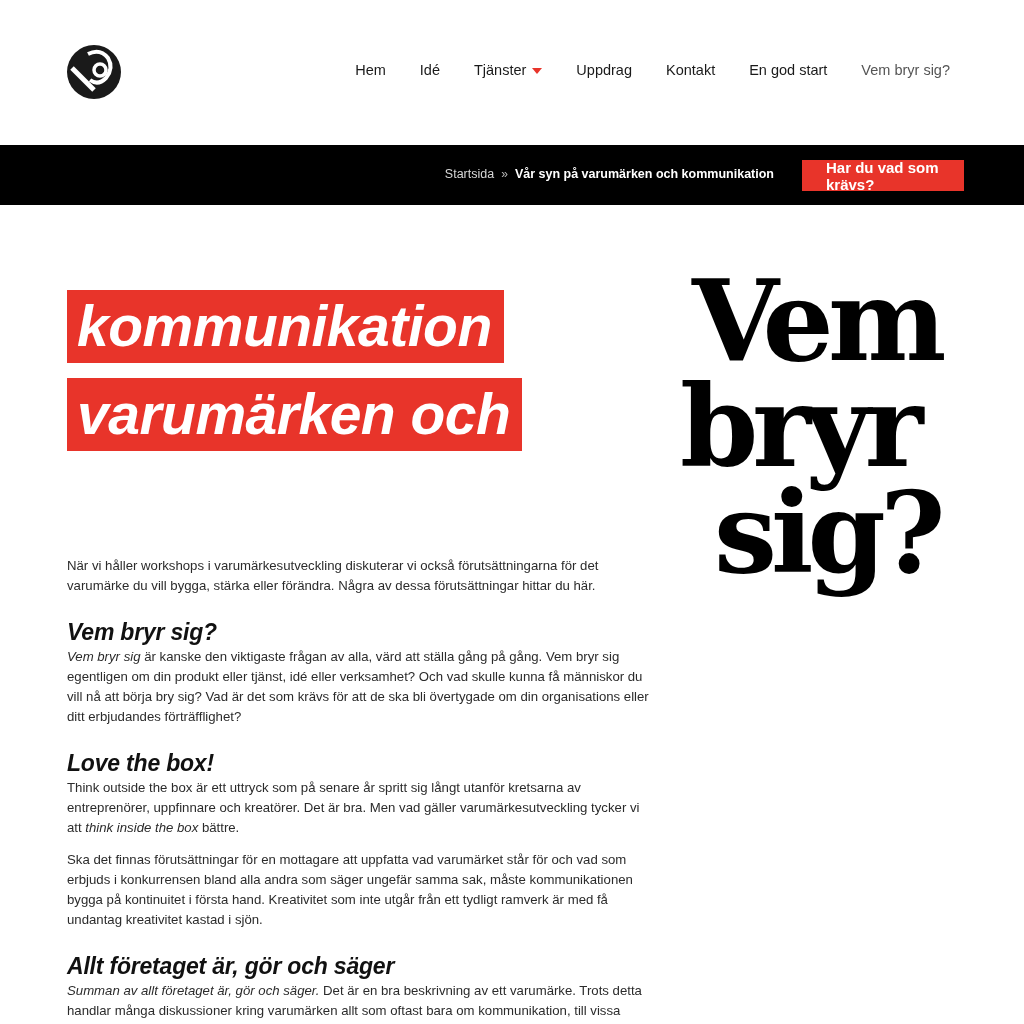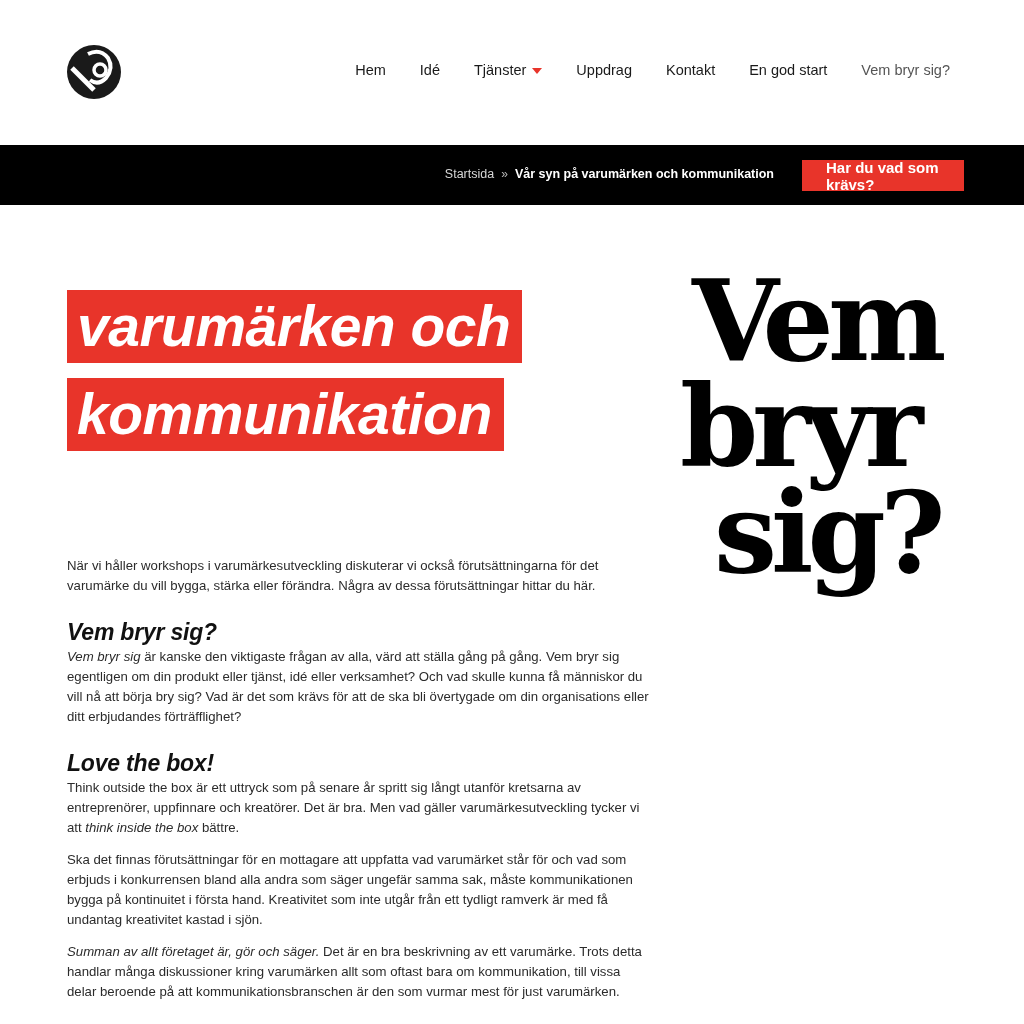--- a/index.html
+++ b/index.html
@@ -77,34 +77,35 @@
 <div class="crumb-bar">
   <div class="breadcrumb">
     <a class="crumb-link">Startsida</a>
     <span class="crumb-sep">»</span>
     <span class="crumb-current">Vår syn på varumärken och kommunikation</span>
   </div>
 </div>
 <a class="cta-button">Har du vad som krävs?</a>
 
 <h1 class="page-title">
+  <span class="title-row"><span class="title-line">kommunikation</span></span>
   <span class="title-row"><span class="title-line">varumärken och</span></span>
-  <span class="title-row"><span class="title-line">kommunikation</span></span>
 </h1>
 
 <div class="vem-graphic">
   <span class="l1">Vem</span>
   <span class="l2">bryr</span>
   <span class="l3">sig?</span>
 </div>
 
 <main class="content">
   <p class="intro">När vi håller workshops i varumärkesutveckling diskuterar vi också förutsättningarna för det varumärke du vill bygga, stärka eller förändra. Några av dessa förutsättningar hittar du här.</p>
 
   <h2 class="section-heading">Vem bryr sig?</h2>
   <p class="para"><em>Vem bryr sig</em><span> är kanske den viktigaste frågan av alla, värd att ställa gång på gång. Vem bryr sig egentligen om din produkt eller tjänst, idé eller verksamhet? Och vad skulle kunna få människor du vill nå att börja bry sig? Vad är det som krävs för att de ska bli övertygade om din organisations eller ditt erbjudandes förträfflighet?</span></p>
 
   <h2 class="section-heading">Love the box!</h2>
   <p class="para"><span>Think outside the box är ett uttryck som på senare år spritt sig långt utanför kretsarna av entreprenörer, uppfinnare och kreatörer. Det är bra. Men vad gäller varumärkesutveckling tycker vi att </span><em>think inside the box</em><span> bättre.</span></p>
   <p class="para">Ska det finnas förutsättningar för en mottagare att uppfatta vad varumärket står för och vad som erbjuds i konkurrensen bland alla andra som säger ungefär samma sak, måste kommunikationen bygga på kontinuitet i första hand. Kreativitet som inte utgår från ett tydligt ramverk är med få undantag kreativitet kastad i sjön.</p>
 
+  <h2 class="section-heading">Allt företaget är, gör och säger</h2>
   <p class="para"><em>Summan av allt företaget är, gör och säger.</em><span> Det är en bra beskrivning av ett varumärke. Trots detta handlar många diskussioner kring varumärken allt som oftast bara om kommunikation, till vissa delar beroende på att kommunikationsbranschen är den som vurmar mest för just varumärken.</span></p>
 </main>
 
 </body></html>

